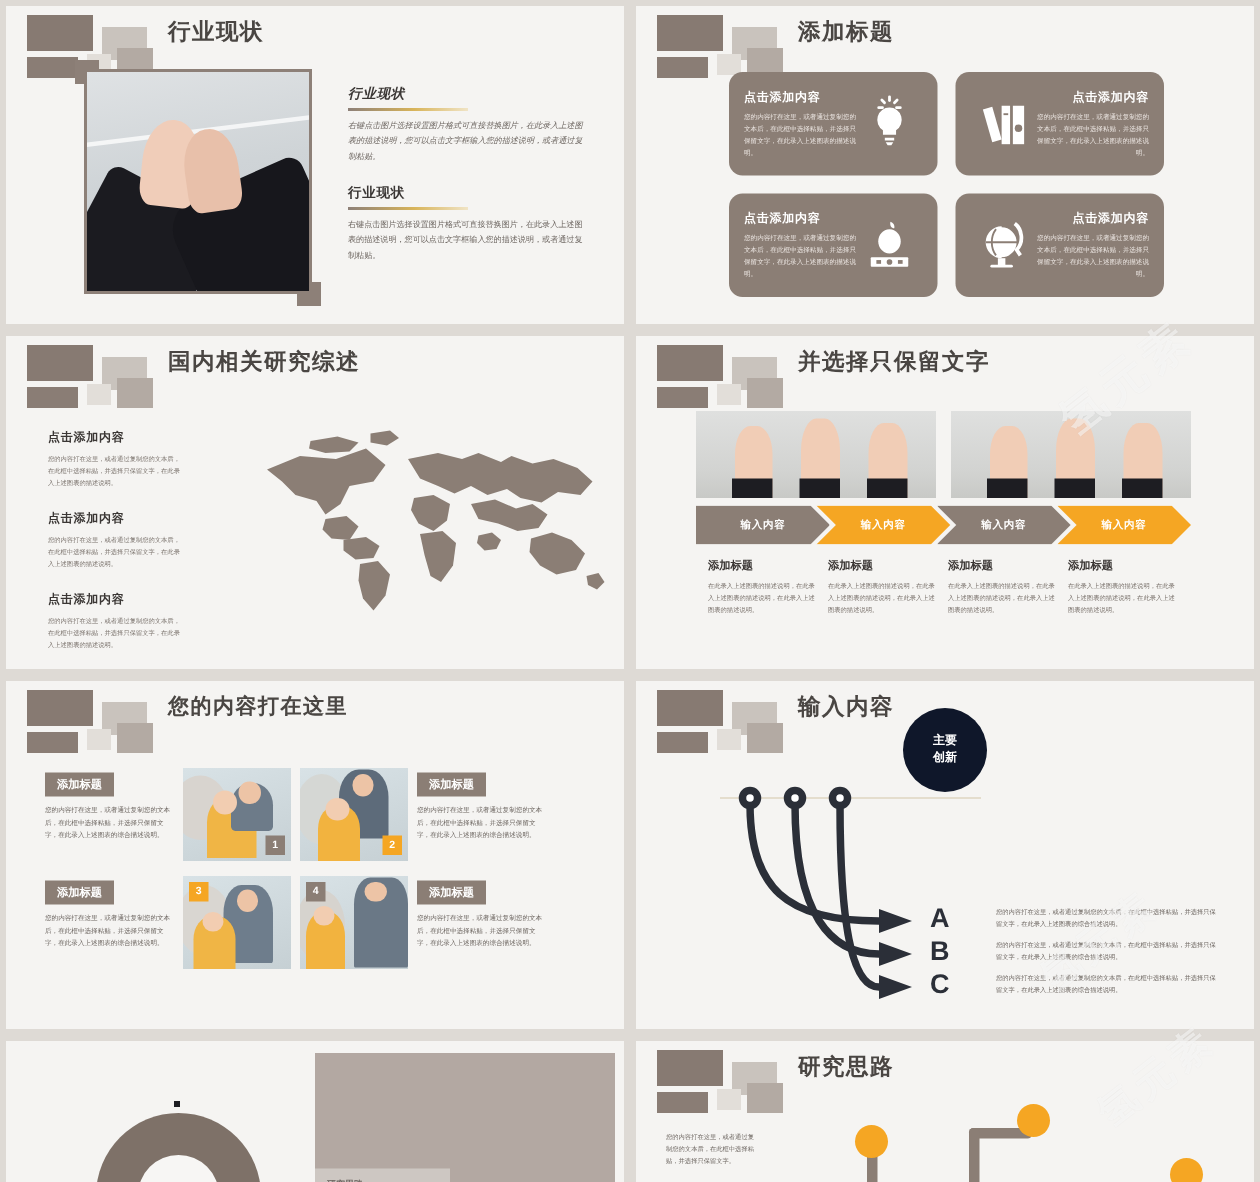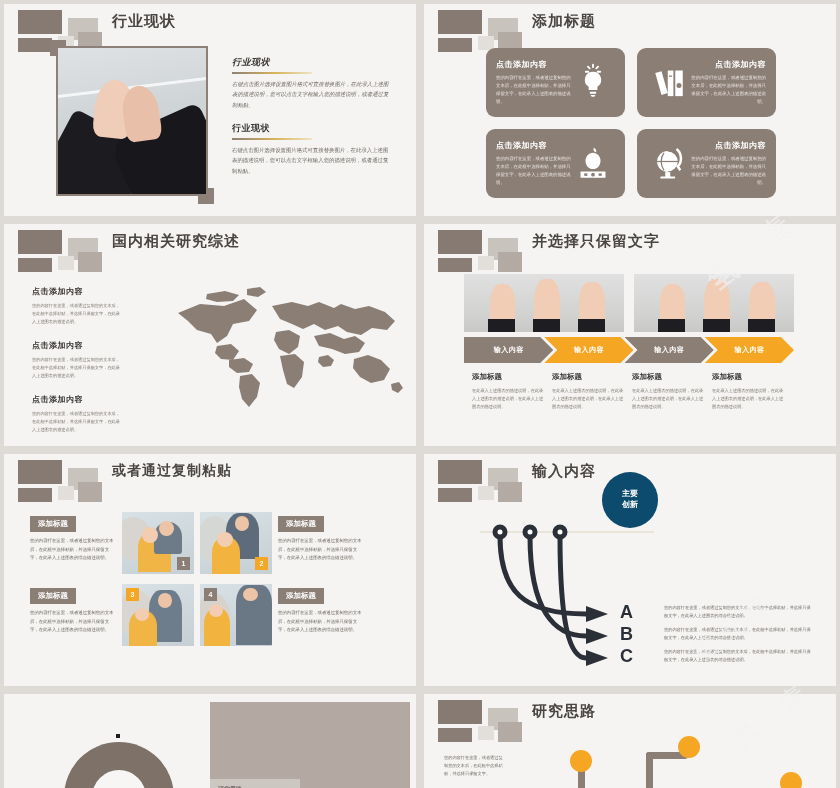--- a/index.html
+++ b/index.html
@@ -133,21 +133,21 @@
     font-size:7px;color:#fff;font-weight:bold;}
   .s5-num.br{background:#8b7e75;}
   .s5-num.or{background:#f5a623;}
   .s5-num.tl{left:4px;top:4px;right:auto;bottom:auto;}
   .blob{position:absolute;border-radius:50%;}
 
   
   .s6-stage{position:absolute;left:20px;top:48px;width:380px;height:165px;}
   .s6-stage svg{width:100%;height:100%;}
   .s6-circle{position:absolute;left:178px;top:18px;width:56px;height:56px;border-radius:50%;
-    background:#0c4a6e;display:flex;flex-direction:column;align-items:center;justify-content:center;
+    background:#0f172a;display:flex;flex-direction:column;align-items:center;justify-content:center;
     color:#fff;font-size:8px;font-weight:bold;line-height:1.35;}
   .s6-row{position:absolute;left:240px;width:150px;}
   .s6-letter{position:absolute;left:196px;font-size:18px;font-weight:bold;color:#2b2f38;}
   .s6-b{font-size:4.2px;line-height:1.95;color:#6d6661;}
 
   
   .s7-circle{position:absolute;left:60px;top:48px;width:110px;height:110px;border-radius:50%;
     background:#7e7168;}
   .s7-circle:after{content:"";position:absolute;left:28px;top:28px;width:54px;height:54px;
     border-radius:50%;background:#f7f6f4;}
@@ -407,21 +407,21 @@
   </div>
 
   <div class="slide">
     <div class="deco">
       <i class="b1"></i>
         <i class="b2"></i>
         <i class="b3"></i>
         <i class="b4"></i>
         <i class="b5"></i>
     </div>
-    <div class="sl-title small">或者通过复制粘贴</div>
+    <div class="sl-title small">您的内容打在这里</div>
 
     <div class="s5-grid">
       <div class="s5-row">
         <div class="s5-txt">
           <div class="badge brown">添加标题</div>
           <div class="s5-b">您的内容打在这里，或者通过复制您的文本后，在此框中选择粘贴，并选择只保留文字，在此录入上述图表的综合描述说明。</div>
         </div>
         <div class="s5-img">
           <div class="blob" style="left:-10%;top:8%;width:52%;height:70%;background:#d8d4cf;"></div>
           <div class="blob" style="left:22%;top:30%;width:46%;height:66%;background:#f0b545;border-radius:42% 42% 0 0;"></div>

